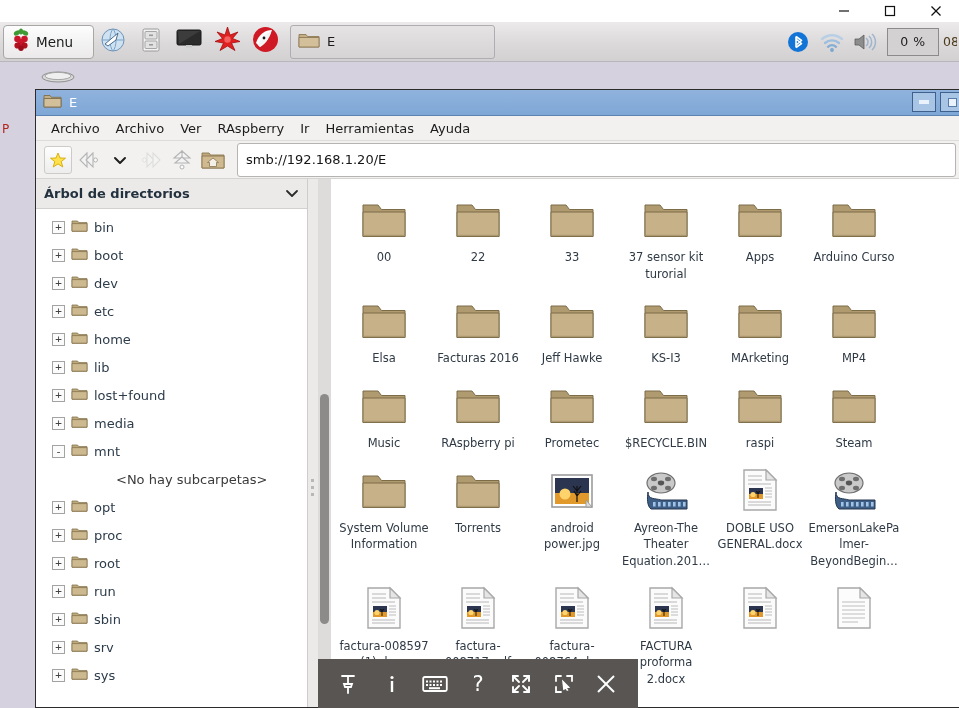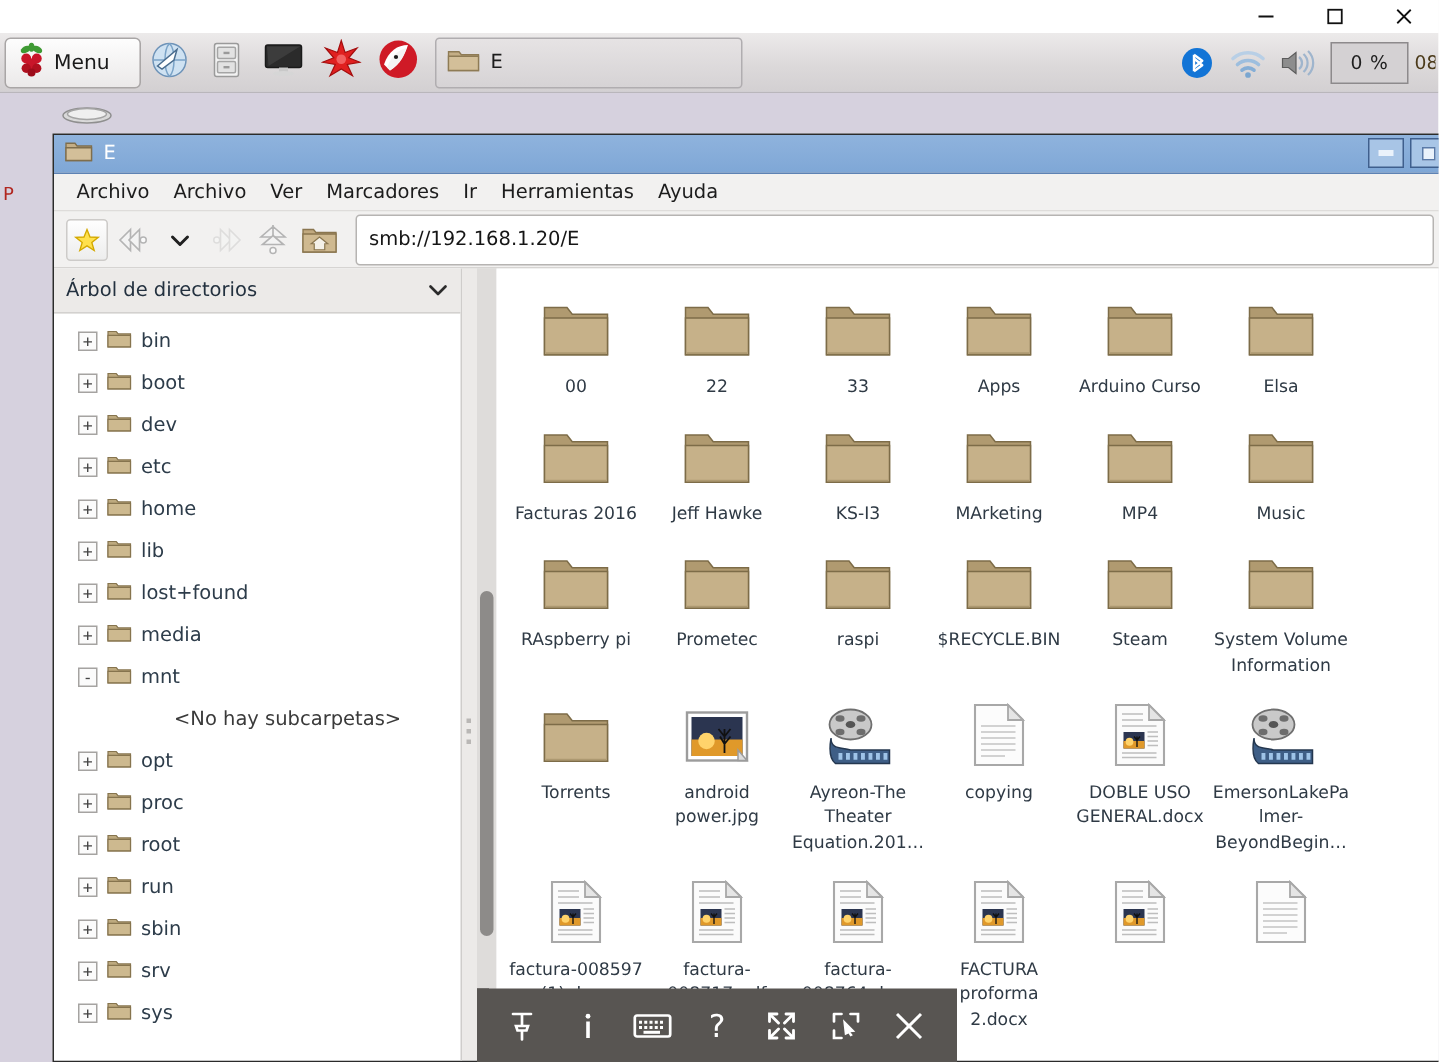--- a/index.html
+++ b/index.html
@@ -107,21 +107,21 @@
   }
 
   .fm-body { flex: 1; display: flex; min-height: 0; }
 
   
   .sidebar { width: 272px; background: #ffffff; display: flex; flex-direction: column; border-right: 1px solid #cfcdcb; }
   .sb-head {
     height: 30px; background: #eceae8; border-bottom: 1px solid #d3d1cf;
     display: flex; align-items: center; justify-content: space-between; padding: 0 8px;
   }
-  .sb-head .ttl { font-size: 13px; color: #23313f; }
+  .sb-head .ttl { font-size: 13px; color: #23313f; font-weight: bold; }
   .sb-tree { flex: 1; overflow: hidden; position: relative; padding-top: 4px; }
   .tnode { height: 28px; display: flex; align-items: center; gap: 6px; padding-left: 16px; }
   .expander {
     width: 13px; height: 13px; border: 1px solid #a5a3a1; background: #fbfbfb;
     display: flex; align-items: center; justify-content: center;
     font-size: 11px; line-height: 1; color: #444; font-family: "DejaVu Sans Mono", monospace;
   }
   .tnode .nm { font-size: 13px; color: #2d3c4a; }
   .tnode.sub { padding-left: 80px; }
   .tnode.sub .nm { color: #3a3a3a; }
@@ -317,21 +317,21 @@
         <div class="wbtn max">
             <i></i>
           </div>
       </div>
     </div>
 
     <div class="fm-menubar">
       <span>Archivo</span>
       <span>Archivo</span>
       <span>Ver</span>
-      <span>Marcadores</span>
+      <span>RAspberry</span>
       <span>Ir</span>
       <span>Herramientas</span>
       <span>Ayuda</span>
     </div>
 
     <div class="fm-toolbar">
       <div class="tbtn star">
         <svg width="18" height="18" viewBox="0 0 18 18">
           <path d="M9 2 L11 7 L16.5 7.2 L12.2 10.6 L13.8 16 L9 12.9 L4.2 16 L5.8 10.6 L1.5 7.2 L7 7 Z" fill="#ffe14d" stroke="#d4a900" stroke-width=".9"></path>
         </svg>
@@ -565,20 +565,30 @@
               <div class="nm">33</div>
             </div>
             <div class="cell">
               <div class="ico">
                 <svg width="46" height="40" viewBox="0 0 46 40">
                   <path d="M2 4 h15 l3.5 4.5 h23.5 v27 h-42 Z" fill="#b09a70" stroke="#7d6c48" stroke-width="1"></path>
                   <path d="M2 11 h42 v24.5 h-42 Z" fill="#c6b189" stroke="#7d6c48" stroke-width="1"></path>
                   <path d="M3 34.5 h40" stroke="#9d8a62" stroke-width="1.4" opacity=".6"></path>
                 </svg>
               </div>
+              <div class="nm">37 sensor kit turorial</div>
+            </div>
+            <div class="cell">
+              <div class="ico">
+                <svg width="46" height="40" viewBox="0 0 46 40">
+                  <path d="M2 4 h15 l3.5 4.5 h23.5 v27 h-42 Z" fill="#b09a70" stroke="#7d6c48" stroke-width="1"></path>
+                  <path d="M2 11 h42 v24.5 h-42 Z" fill="#c6b189" stroke="#7d6c48" stroke-width="1"></path>
+                  <path d="M3 34.5 h40" stroke="#9d8a62" stroke-width="1.4" opacity=".6"></path>
+                </svg>
+              </div>
               <div class="nm">Apps</div>
             </div>
             <div class="cell">
               <div class="ico">
                 <svg width="46" height="40" viewBox="0 0 46 40">
                   <path d="M2 4 h15 l3.5 4.5 h23.5 v27 h-42 Z" fill="#b09a70" stroke="#7d6c48" stroke-width="1"></path>
                   <path d="M2 11 h42 v24.5 h-42 Z" fill="#c6b189" stroke="#7d6c48" stroke-width="1"></path>
                   <path d="M3 34.5 h40" stroke="#9d8a62" stroke-width="1.4" opacity=".6"></path>
                 </svg>
               </div>
@@ -675,31 +685,31 @@
               <div class="nm">Prometec</div>
             </div>
             <div class="cell">
               <div class="ico">
                 <svg width="46" height="40" viewBox="0 0 46 40">
                   <path d="M2 4 h15 l3.5 4.5 h23.5 v27 h-42 Z" fill="#b09a70" stroke="#7d6c48" stroke-width="1"></path>
                   <path d="M2 11 h42 v24.5 h-42 Z" fill="#c6b189" stroke="#7d6c48" stroke-width="1"></path>
                   <path d="M3 34.5 h40" stroke="#9d8a62" stroke-width="1.4" opacity=".6"></path>
                 </svg>
               </div>
+              <div class="nm">$RECYCLE.BIN</div>
+            </div>
+            <div class="cell">
+              <div class="ico">
+                <svg width="46" height="40" viewBox="0 0 46 40">
+                  <path d="M2 4 h15 l3.5 4.5 h23.5 v27 h-42 Z" fill="#b09a70" stroke="#7d6c48" stroke-width="1"></path>
+                  <path d="M2 11 h42 v24.5 h-42 Z" fill="#c6b189" stroke="#7d6c48" stroke-width="1"></path>
+                  <path d="M3 34.5 h40" stroke="#9d8a62" stroke-width="1.4" opacity=".6"></path>
+                </svg>
+              </div>
               <div class="nm">raspi</div>
-            </div>
-            <div class="cell">
-              <div class="ico">
-                <svg width="46" height="40" viewBox="0 0 46 40">
-                  <path d="M2 4 h15 l3.5 4.5 h23.5 v27 h-42 Z" fill="#b09a70" stroke="#7d6c48" stroke-width="1"></path>
-                  <path d="M2 11 h42 v24.5 h-42 Z" fill="#c6b189" stroke="#7d6c48" stroke-width="1"></path>
-                  <path d="M3 34.5 h40" stroke="#9d8a62" stroke-width="1.4" opacity=".6"></path>
-                </svg>
-              </div>
-              <div class="nm">$RECYCLE.BIN</div>
             </div>
             <div class="cell">
               <div class="ico">
                 <svg width="46" height="40" viewBox="0 0 46 40">
                   <path d="M2 4 h15 l3.5 4.5 h23.5 v27 h-42 Z" fill="#b09a70" stroke="#7d6c48" stroke-width="1"></path>
                   <path d="M2 11 h42 v24.5 h-42 Z" fill="#c6b189" stroke="#7d6c48" stroke-width="1"></path>
                   <path d="M3 34.5 h40" stroke="#9d8a62" stroke-width="1.4" opacity=".6"></path>
                 </svg>
               </div>
               <div class="nm">Steam</div>
@@ -752,37 +762,20 @@
                     <rect x="17" y="32" width="2.6" height="4.5"></rect>
                     <rect x="22" y="32" width="2.6" height="4.5"></rect>
                     <rect x="27" y="32" width="2.6" height="4.5"></rect>
                     <rect x="32" y="32" width="2.6" height="4.5"></rect>
                     <rect x="37" y="32" width="2.6" height="4.5"></rect>
                     <rect x="42" y="32" width="2.6" height="4.5"></rect>
                   </g>
                 </svg>
               </div>
               <div class="nm">Ayreon-The Theater Equation.201…</div>
-            </div>
-            <div class="cell">
-              <div class="ico">
-                <svg width="38" height="44" viewBox="0 0 38 44">
-                  <path d="M3 2 h22 l10 10 v30 h-32 Z" fill="#fcfcfc" stroke="#a8a8a8" stroke-width="1.4"></path>
-                  <path d="M25 2 v10 h10 Z" fill="#e5e5e5" stroke="#a8a8a8" stroke-width="1.2"></path>
-                  <g stroke="#c4c4c4" stroke-width="1.1">
-                    <line x1="7" y1="16" x2="30" y2="16"></line>
-                    <line x1="7" y1="20" x2="30" y2="20"></line>
-                    <line x1="7" y1="24" x2="30" y2="24"></line>
-                    <line x1="7" y1="28" x2="30" y2="28"></line>
-                    <line x1="7" y1="32" x2="30" y2="32"></line>
-                    <line x1="7" y1="36" x2="23" y2="36"></line>
-                  </g>
-                </svg>
-              </div>
-              <div class="nm">copying</div>
             </div>
             <div class="cell">
               <div class="ico">
                 <svg width="38" height="44" viewBox="0 0 38 44">
                   <path d="M3 2 h22 l10 10 v30 h-32 Z" fill="#fbfbfb" stroke="#a8a8a8" stroke-width="1.4"></path>
                   <path d="M25 2 v10 h10 Z" fill="#e5e5e5" stroke="#a8a8a8" stroke-width="1.2"></path>
                   <g stroke="#bdbdbd" stroke-width="1.1">
                     <line x1="7" y1="8" x2="21" y2="8"></line>
                     <line x1="7" y1="12" x2="21" y2="12"></line>
                     <line x1="7" y1="16" x2="30" y2="16"></line>

